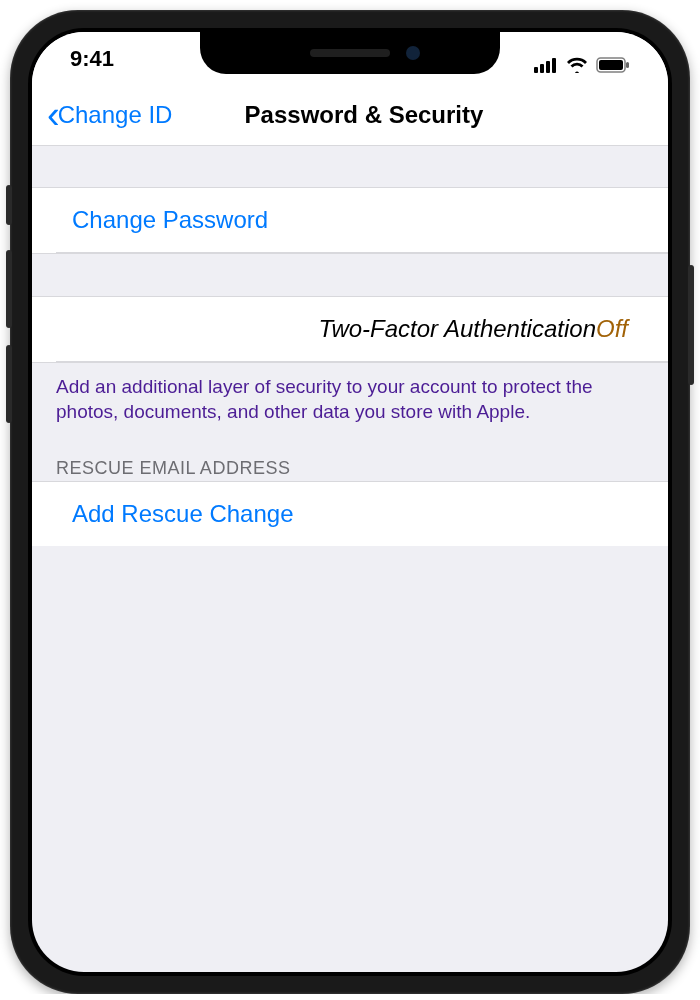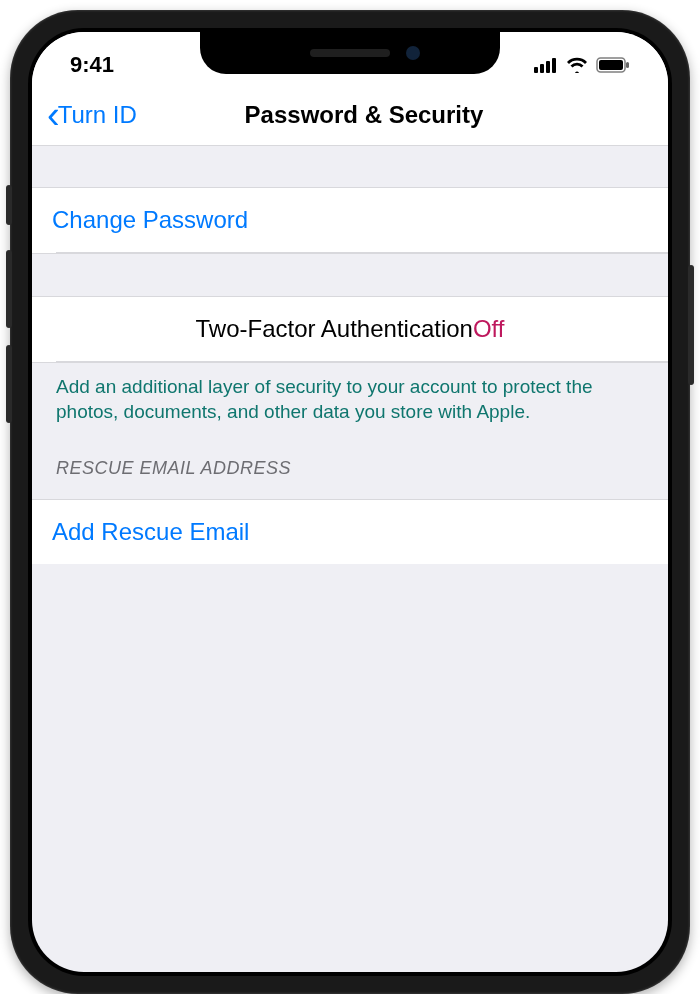--- a/index.html
+++ b/index.html
@@ -72,21 +72,20 @@
       border-radius: 50%;
       position: absolute;
       right: 80px;
       top: 14px;
     }
     .status-bar {
       height: 52px;
       background: #fff;
       display: flex;
       justify-content: space-between;
-      align-items: center;
       padding: 0 38px;
       padding-top: 14px;
     }
     .status-time {
       font-size: 22px;
       font-weight: 600;
     }
     .status-right {
       display: flex;
       align-items: center;
@@ -131,63 +130,63 @@
       border-bottom: 1px solid #d8d8dc;
     }
     .spacer-medium {
       height: 44px;
       background: #efeff4;
       border-top: 1px solid #d8d8dc;
       border-bottom: 1px solid #d8d8dc;
     }
     .cell {
       background: #fff;
-      padding: 0 20px;
+      padding: 0 40px;
       height: 64px;
       display: flex;
       align-items: center;
       font-size: 24px;
     }
     .cell.link {
       color: #007aff;
       cursor: pointer;
     }
     .cell-divider {
       height: 1px;
       background: #d8d8dc;
       margin-left: 24px;
       background-clip: content-box;
     }
     .cell.row-split {
-      justify-content: center;
+      justify-content: flex-end;
       color: #000;
+      font-style: italic;
     }
     .cell .value-right {
-      color: #be185d;
+      color: #a16207;
     }
     .cell.highlighted {
       background: #c8c8cc;
     }
     .footer-text {
       padding: 12px 24px 14px 24px;
       font-size: 19px;
       line-height: 1.3;
-      color: #0f766e;
+      color: #4c1d95;
       background: #efeff4;
       border-top: 1px solid #d8d8dc;
     }
     .section-header {
-      padding: 20px 24px 20px 24px;
+      padding: 20px 24px 2px 24px;
       font-size: 18px;
       color: #6d6d72;
       letter-spacing: 0.5px;
       text-transform: uppercase;
       background: #efeff4;
       border-bottom: 1px solid #d8d8dc;
-      font-style: italic;
     }
     .signal svg, .wifi svg, .battery svg {
       display: block;
     }
   </style>
 </head>
 <body>
 
 <div class="phone-frame">
   <div class="side-button left1"></div>
@@ -225,21 +224,21 @@
               <rect x="3" y="3" width="24" height="10" rx="2" fill="#000"></rect>
               <rect x="30" y="5" width="3" height="6" rx="1.5" fill="#000" opacity="0.6"></rect>
             </svg>
           </span>
         </div>
       </div>
 
       <div class="nav-bar">
         <div class="back-button">
           <span class="chevron-back">‹</span>
-          <span>Turn ID</span>
+          <span>Change ID</span>
         </div>
         <div class="nav-title">Password &amp; Security</div>
       </div>
 
       <div class="spacer-small"></div>
 
       <div class="cell link">
         <span>Change Password</span>
       </div>
       <div style="background:#fff;">
@@ -252,18 +251,18 @@
         <span>Two-Factor Authentication</span>
         <span class="value-right">Off</span>
       </div>
       <div style="background:#fff;">
           <div class="cell-divider"></div>
         </div>
       <div class="footer-text">Add an additional layer of security to your account to protect the photos, documents, and other data you store with Apple.</div>
 
       <div class="section-header">RESCUE EMAIL ADDRESS</div>
       <div class="cell link">
-        <span>Add Rescue Email</span>
+        <span>Add Rescue Change</span>
       </div>
 
     </div>
   </div>
 </div>
 
 </body></html>

